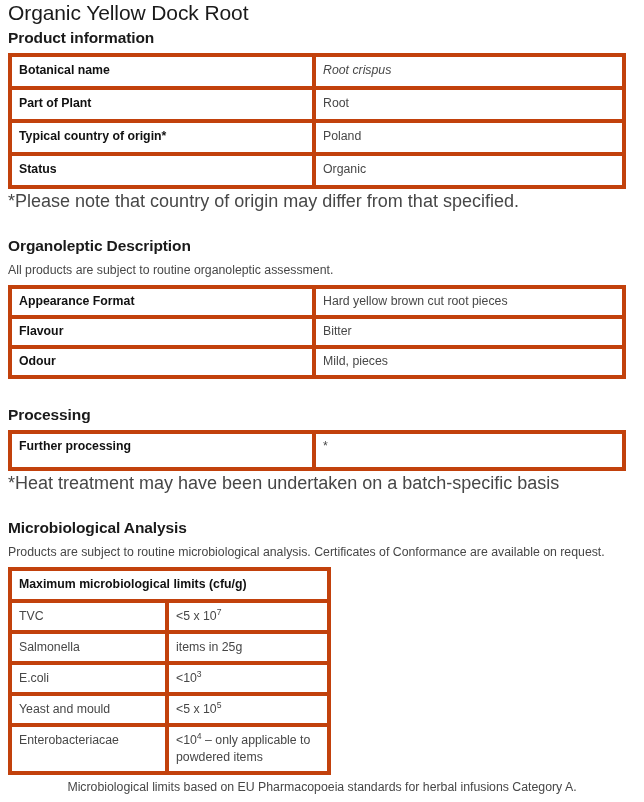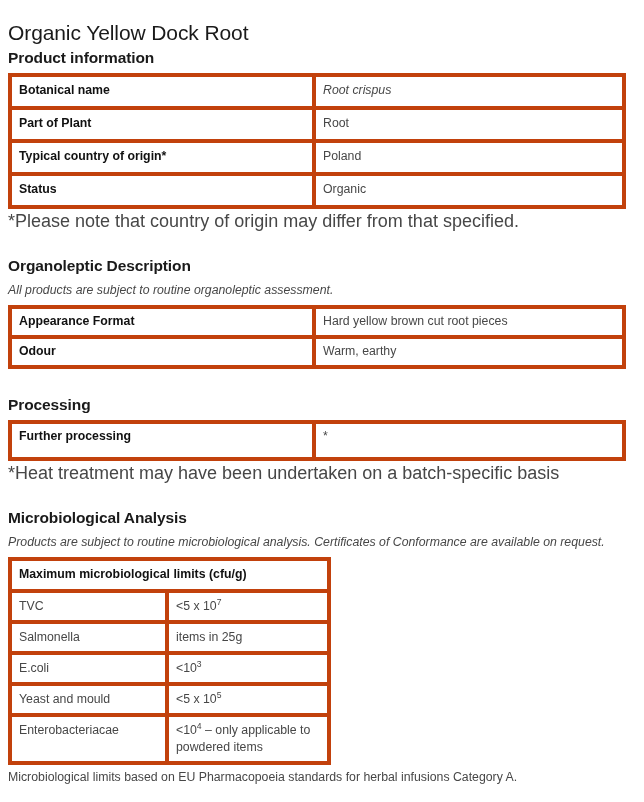--- a/index.html
+++ b/index.html
@@ -16,21 +16,21 @@
   }
   .page {
     position: relative;
     width: 644px;
     height: 802px;
     padding: 0;
     box-sizing: border-box;
     overflow: hidden;
   }
   .inner {
-    padding: 20px 8px 0 8px;
+    padding: 0 8px 0 8px;
   }
 
   
   .doc-title {
     font-size: 21px;
     font-weight: 400;
     color: #1a1a1a;
     line-height: 26px;
     margin: 0 0 2px 0;
     letter-spacing: -0.1px;
@@ -53,30 +53,30 @@
     font-size: 18px;
     line-height: 17px;
     color: #474747;
     margin: 4px 0 0 0;
   }
   .intro {
     font-size: 12.3px;
     line-height: 17px;
     color: #474747;
     margin: 0 0 6px 0;
-    font-style: italic;
   }
   .intro.wide {
     width: 600px;
   }
   .footer-note {
     font-size: 12.3px;
     line-height: 17px;
     color: #474747;
     margin: 4px 0 0 0;
+    text-align: center;
   }
 
   
   table {
     border-collapse: collapse;
     table-layout: fixed;
     font-size: 12.3px;
   }
   table td, table th {
     border: 4px solid #c2410c;
@@ -175,22 +175,26 @@
     <colgroup>
           <col class="c1">
           <col class="c2">
         </colgroup>
     <tbody>
       <tr>
         <td class="keycell">Appearance Format</td>
         <td>Hard yellow brown cut root pieces</td>
       </tr>
       <tr>
+        <td class="keycell">Flavour</td>
+        <td>Bitter</td>
+      </tr>
+      <tr>
         <td class="keycell">Odour</td>
-        <td>Warm, earthy</td>
+        <td>Mild, pieces</td>
       </tr>
     </tbody>
   </table>
 
   <h2 class="h2 spaced tight">Processing</h2>
 
   <table class="table-wide" id="processing-table">
     <colgroup>
           <col class="c1">
           <col class="c2">

